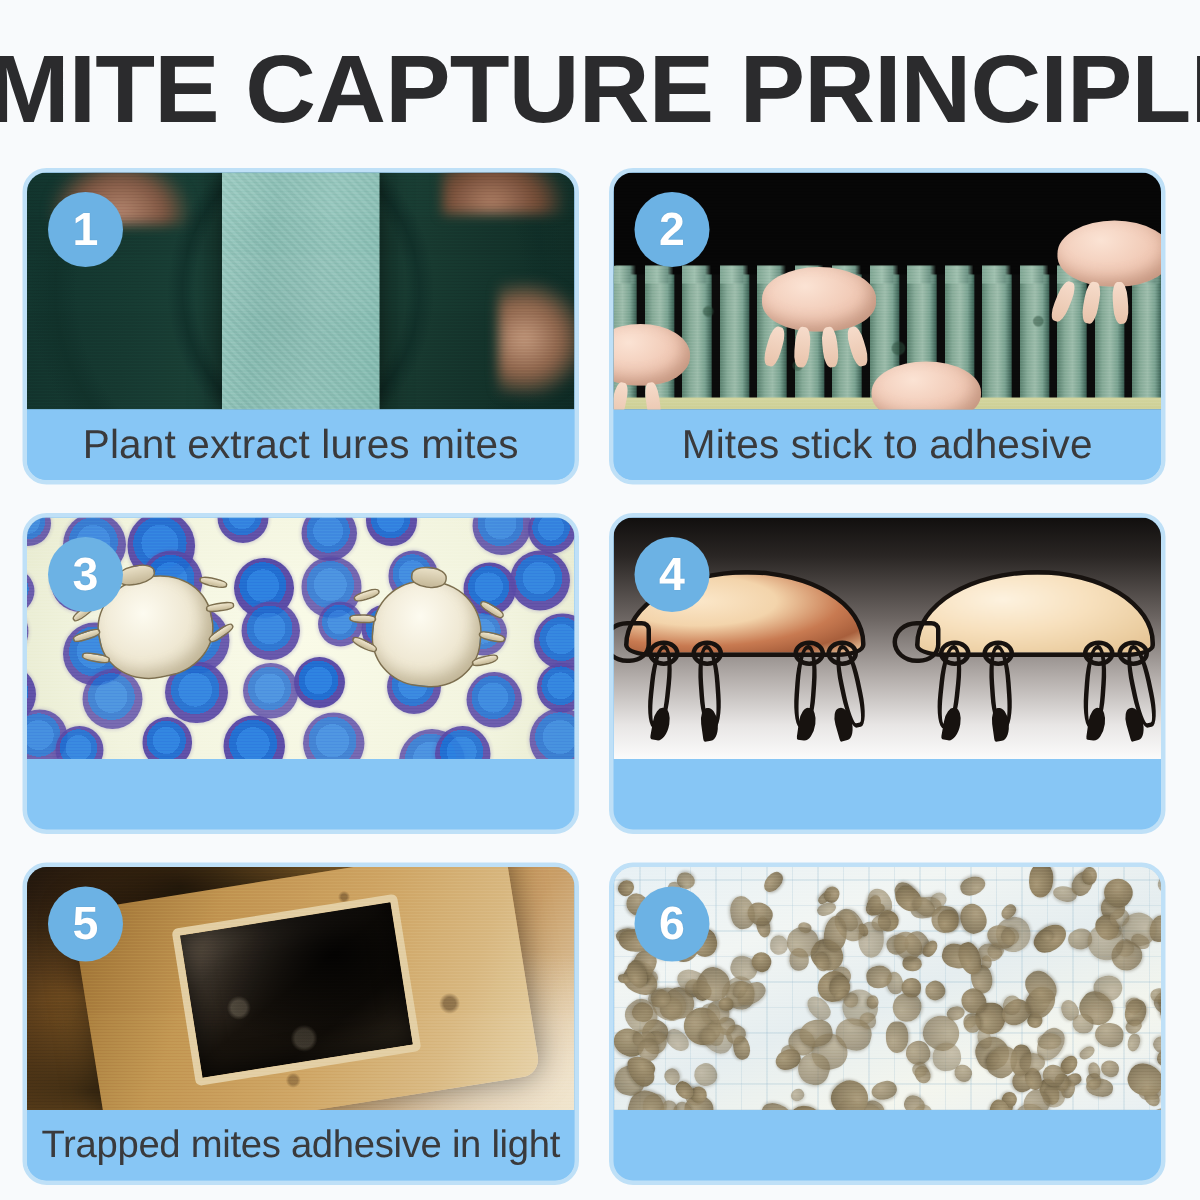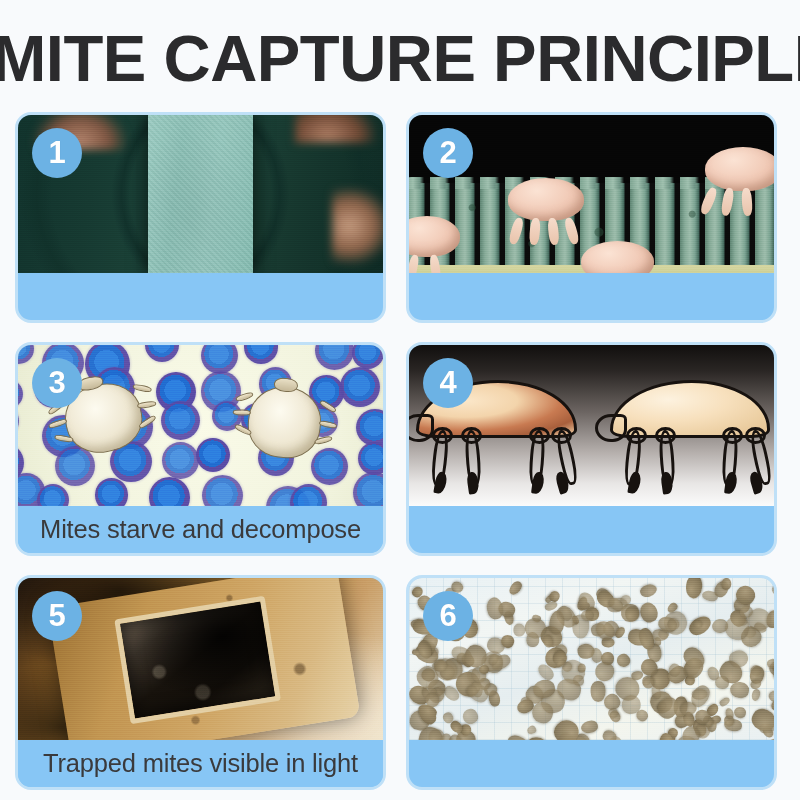--- a/index.html
+++ b/index.html
@@ -325,20 +325,21 @@
       <div class="photo">
         <div class="p1">
           <div class="p1-hand-tl"></div>
           <div class="p1-hand-tr"></div>
           <div class="p1-hand-r"></div>
           <div class="p1-pad"></div>
         </div>
         <div class="noise"></div>
       </div>
       <div class="badge">1</div>
+      <div class="caption">Plant extract lures mites</div>
     </div>
 
     <div class="panel">
       <div class="photo">
         <div class="p2">
           <div class="p2-base"></div>
           <div class="p2-comb"></div>
           <div class="mite2 m2a">
             <span class="lg l1"></span>
               <span class="lg l2"></span>
@@ -352,20 +353,21 @@
           </div>
           <div class="mite2 m2c">
             <span class="lg l1"></span>
               <span class="lg l2"></span>
           </div>
           <div class="mite2 m2d"></div>
         </div>
         <div class="noise"></div>
       </div>
       <div class="badge">2</div>
+      <div class="caption">Mites stick to adhesive</div>
     </div>
 
     <div class="panel">
       <div class="photo">
         <div class="p3">
           <div class="p3-cells" id="cells3">
               <span class="cell" style="left: 1.89518%; top: -0.597875%; width: 30.0194px; height: 30.0194px; opacity: 0.86;"></span>
               <span class="cell" style="left: 11.2071%; top: 3.96269%; width: 41.895px; height: 41.895px; opacity: 0.87;"></span>
               <span class="cell" style="left: 21.661%; top: 3.15916%; width: 45.4995px; height: 45.4995px; opacity: 0.96;"></span>
               <span class="cell" style="left: 36.4961%; top: -4.01757%; width: 33.7485px; height: 33.7485px; opacity: 0.95;"></span>
@@ -421,21 +423,20 @@
             <span class="leg" style="left:-24%;top:38%;transform:rotate(-4deg)"></span>
             <span class="leg" style="left:-20%;top:62%;transform:rotate(20deg)"></span>
             <span class="leg" style="right:-22%;top:16%;transform:rotate(26deg)"></span>
             <span class="leg" style="right:-24%;top:42%;transform:rotate(6deg)"></span>
             <span class="leg" style="right:-20%;top:66%;transform:rotate(-20deg)"></span>
           </div>
         </div>
         <div class="noise"></div>
       </div>
       <div class="badge">3</div>
-      <div class="caption tight">Mites starve and decompose</div>
     </div>
 
     <div class="panel">
       <div class="photo">
         <div class="p4">
           <div class="cmite c4a" style="left:2%;top:22%;width:44%;height:62%">
             <span class="body"></span>
             <span class="gnath"></span>
             <span class="knee" style="left:10%"></span>
             <span class="leg" style="left:12%;transform:rotate(6deg)"></span>
@@ -474,21 +475,21 @@
     <div class="panel">
       <div class="photo">
         <div class="p5">
           <div class="p5-card">
             <div class="p5-win"></div>
           </div>
         </div>
         <div class="noise"></div>
       </div>
       <div class="badge">5</div>
-      <div class="caption tight">Trapped mites visible in light</div>
+      <div class="caption tight">Trapped mites adhesive in light</div>
     </div>
 
     <div class="panel">
       <div class="photo">
         <div class="p6" id="specks6">
             <span class="speck" style="left: 70.4613%; top: 96.0556%; width: 10.2374px; height: 7.69717px; transform: rotate(263deg); opacity: 1;"></span>
             <span class="speck" style="left: 54.1689%; top: 12.5751%; width: 20.8396px; height: 13.9808px; transform: rotate(168deg); opacity: 0.65;"></span>
             <span class="speck" style="left: 37.2961%; top: 10.4502%; width: 9.58086px; height: 6.44088px; transform: rotate(137deg); opacity: 0.83;"></span>
             <span class="speck" style="left: 13.1144%; top: 91.6533%; width: 12.7869px; height: 10.9237px; transform: rotate(201deg); opacity: 0.66;"></span>
             <span class="speck" style="left: 51.2111%; top: 6.73435%; width: 14.1404px; height: 11.6544px; transform: rotate(211deg); opacity: 0.83;"></span>

